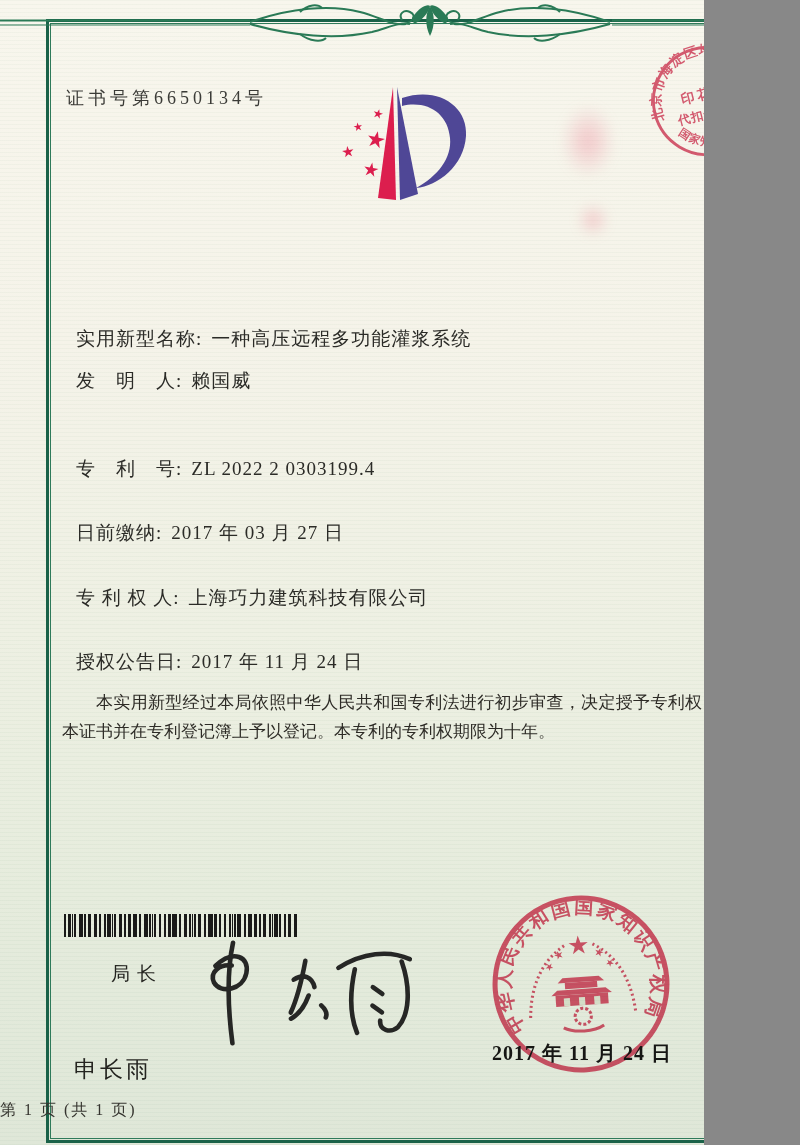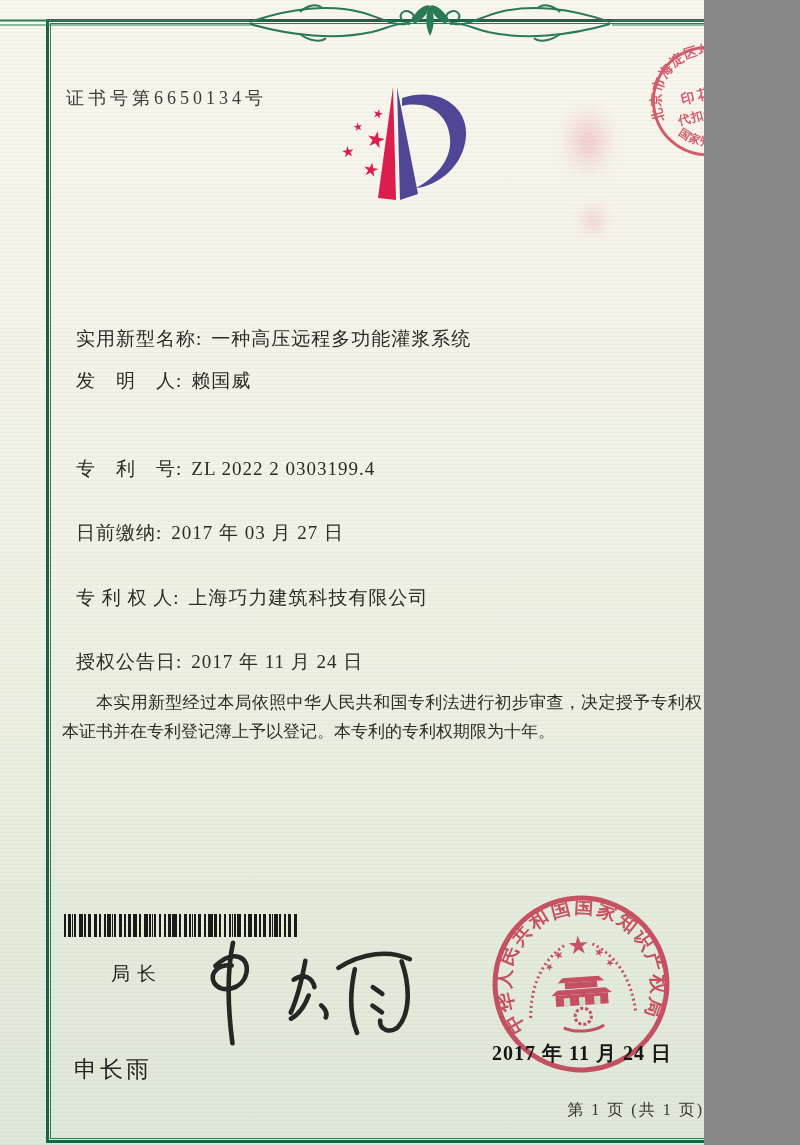--- a/index.html
+++ b/index.html
@@ -37,21 +37,21 @@
       repeating-linear-gradient(90deg,#1c1c1c 0 1px,rgba(0,0,0,0) 1px 8px),
       repeating-linear-gradient(90deg,rgba(0,0,0,0) 0 4px,#1c1c1c 4px 6px,rgba(0,0,0,0) 6px 13px);}
   .officer-title{position:absolute;left:74px;top:961px;font-size:19px;letter-spacing:7px;color:#242420;margin-left:37px;}
   .officer-name{position:absolute;left:74px;top:1010px;font-size:23px;letter-spacing:3px;color:#242420;margin-top:44px;}
   .signature{position:absolute;left:200px;top:934px;width:215px;height:118px;transform:rotate(-2deg);}
   .office-seal{position:absolute;left:490px;top:893px;width:182px;height:182px;
     transform:rotate(-4deg);opacity:.9;mix-blend-mode:multiply;}
   .issue-date{position:absolute;left:492px;top:1040px;font-size:20px;letter-spacing:1px;
     color:#161614;z-index:5;font-weight:600;}
   .corner-flourish{position:absolute;left:692px;top:1046px;width:98px;height:94px;}
-  .footer{position:absolute;left:0;top:1100px;width:100%;text-align:right;
+  .footer{position:absolute;left:0;top:1100px;width:100%;text-align:left;
     font-size:16px;letter-spacing:2px;color:#35342f;}
   .top-ornament{position:absolute;left:0;top:0;width:800px;height:46px;}
   svg text{font-family:"Liberation Serif","DejaVu Serif",serif;}
 </style>
 </head>
 <body>
 
 <div class="page">
 
   <div class="texture"></div>

